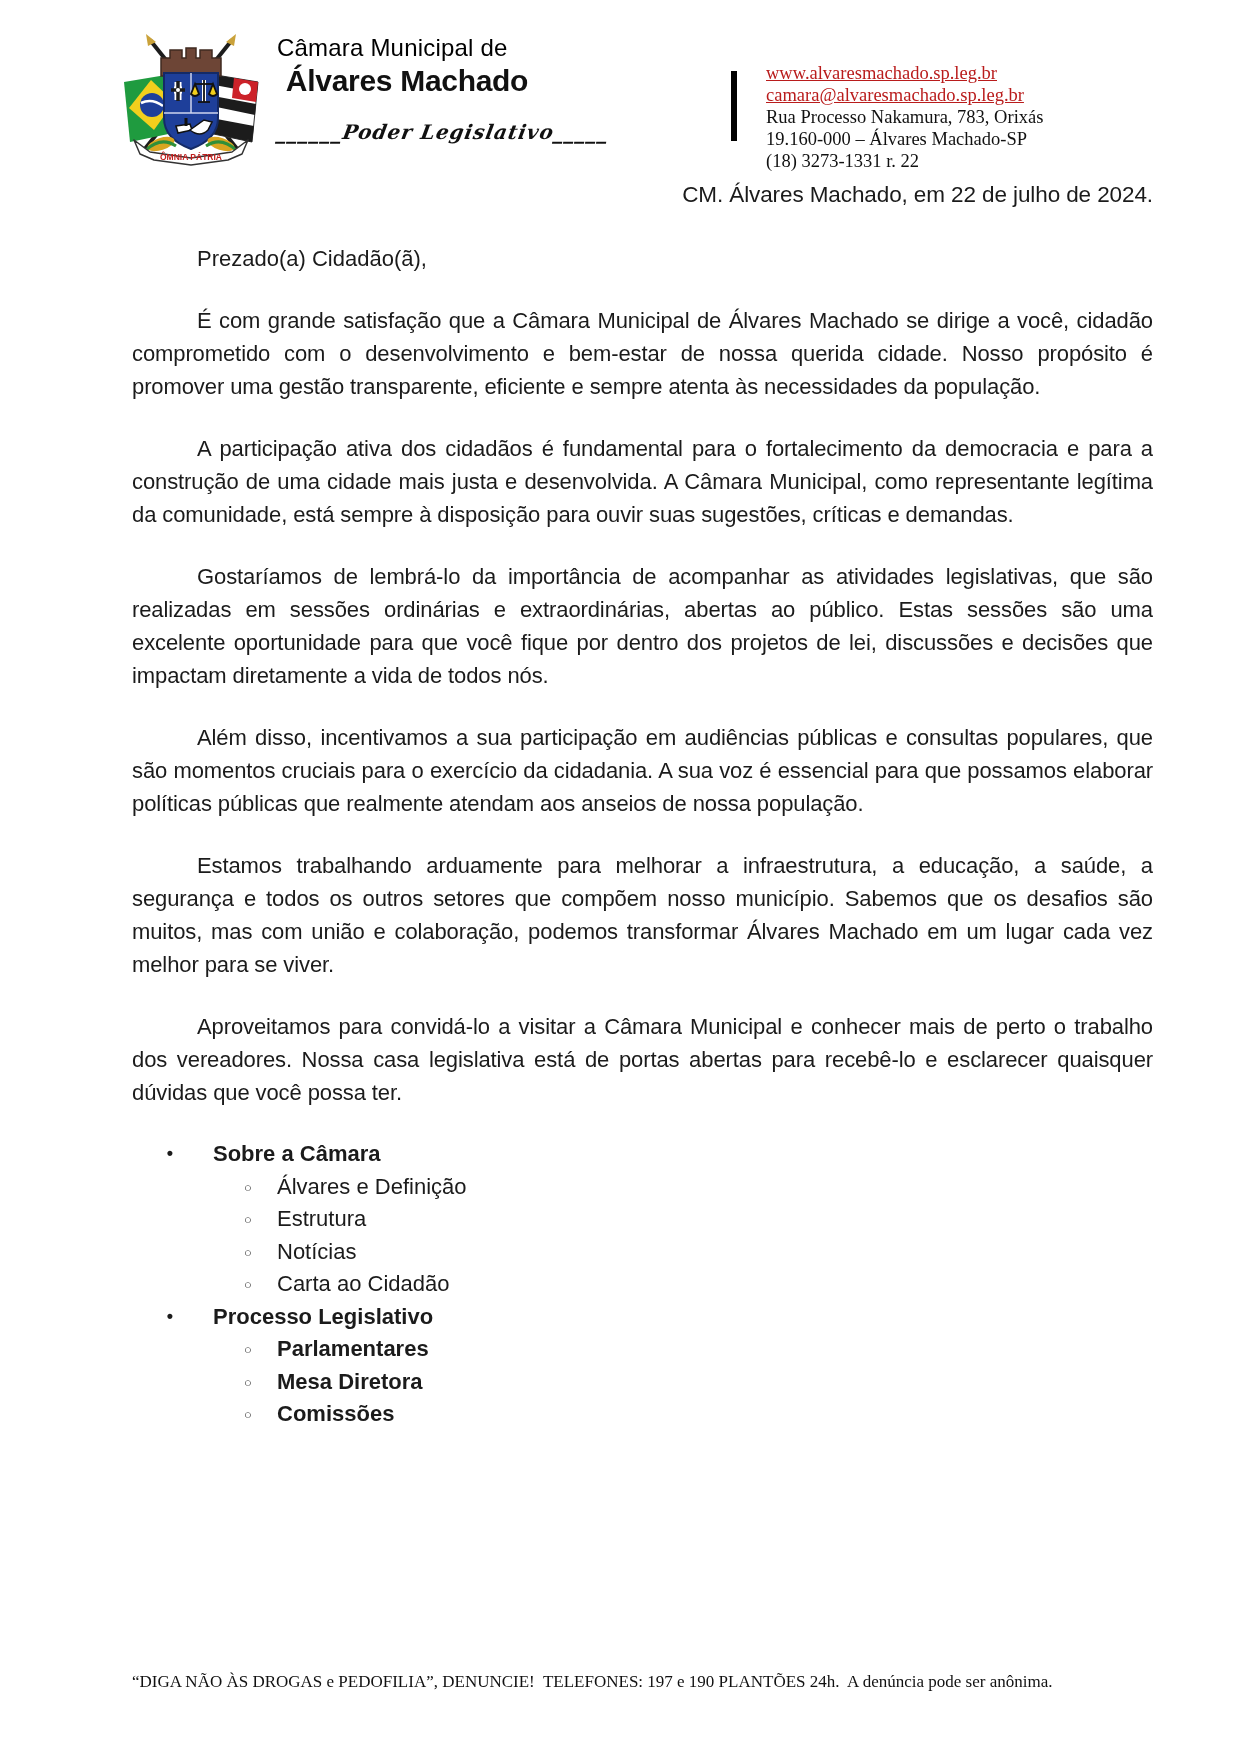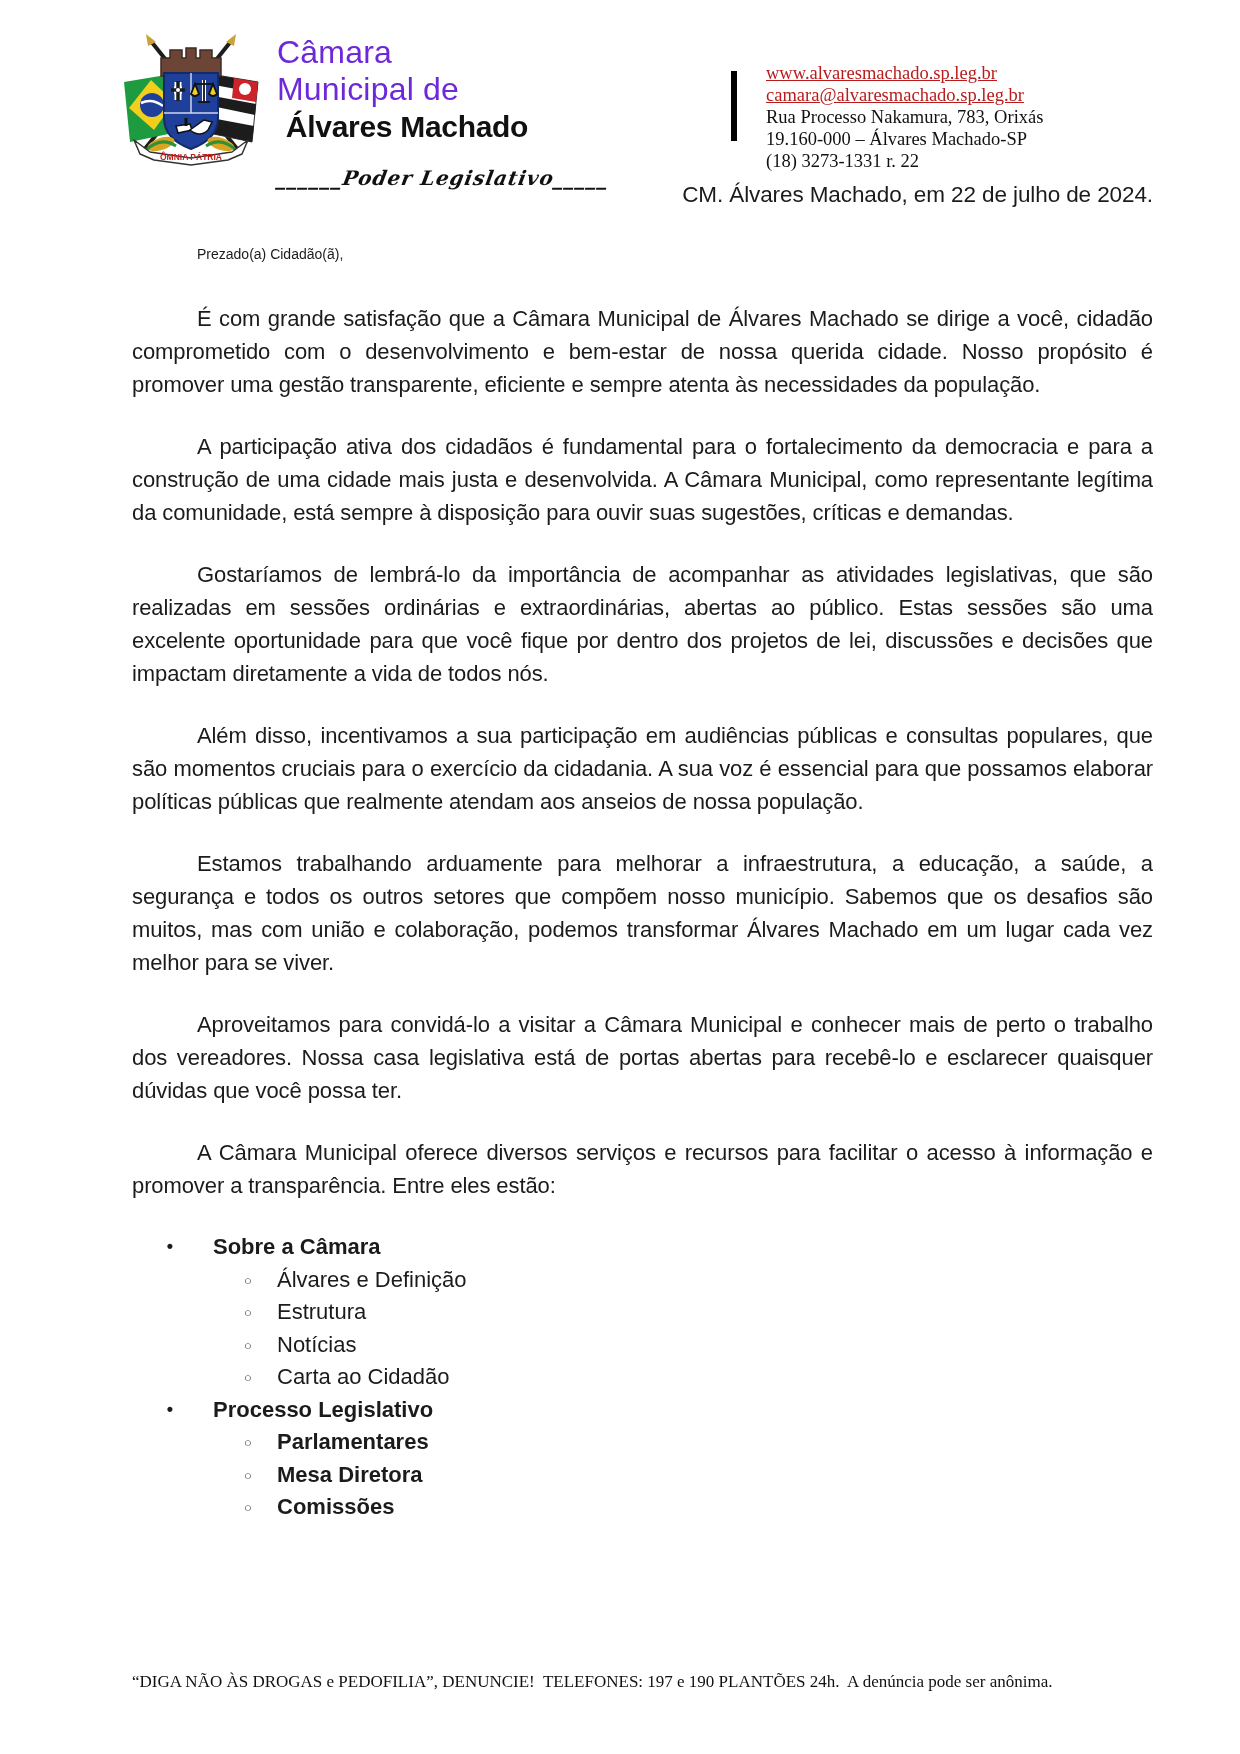--- a/index.html
+++ b/index.html
@@ -10,40 +10,40 @@
     margin:0 auto;
     background:#ffffff;
     font-family:"Liberation Sans", sans-serif;
     color:#1b1b1b;
     overflow:hidden;
   }
 
   
   .logo { position:absolute; left:116px; top:26px; width:150px; height:140px; }
   .org-block { position:absolute; left:277px; top:34px; width:260px; }
-  .org-line1 { font-size:32px; color:#6d28d9; letter-spacing:0.2px; }
+  .org-line1 { font-size:24px; color:#000000; letter-spacing:0.2px; }
   .org-line2 { font-size:30px; font-weight:bold; color:#111; margin-top:2px; letter-spacing:-0.3px;text-align:center; }
   .tagline {
     margin-top:22px;
     font-family:"DejaVu Serif", serif;
     font-style:italic; font-weight:bold;
     font-size:20px; color:#111;
     transform:skewX(-10deg);
     letter-spacing:1px;
     white-space:nowrap;
   }
   .divider-bar { position:absolute; left:731px; top:71px; width:6px; height:70px; background:#000; }
   .contact { position:absolute; left:766px; top:62px; font-family:"Liberation Serif", serif; font-size:18.5px; line-height:22px; color:#111; }
   .contact .link { color:#b91c1c; display:block; }
   .contact div { white-space:nowrap; }
 
   
   .letter-body { position:absolute; left:132px; top:182px; width:1021px; }
   .dateline { font-size:22.5px; text-align:right; margin-bottom:38px; letter-spacing:-0.1px; }
-  .salutation { font-size:14px; text-indent:65px; margin-bottom:40px; }
+  .salutation { font-size:22px; text-indent:65px; margin-bottom:32px; }
   .letter-body p {
     font-size:22px; line-height:33px;
     text-align:justify; text-indent:65px;
     margin:0 0 29px 0;
     letter-spacing:-0.1px;
   }
 
   
   .list { margin-top:3px; }
   .li { position:relative; font-size:22px; line-height:32.5px; }
@@ -155,21 +155,20 @@
   <div class="letter-body">
     <div class="dateline">CM. Álvares Machado, em 22 de julho de 2024.</div>
     <div class="salutation">Prezado(a) Cidadão(ã),</div>
 
     <p>É com grande satisfação que a Câmara Municipal de Álvares Machado se dirige a você, cidadão comprometido com o desenvolvimento e bem-estar de nossa querida cidade. Nosso propósito é promover uma gestão transparente, eficiente e sempre atenta às necessidades da população.</p>
     <p>A participação ativa dos cidadãos é fundamental para o fortalecimento da democracia e para a construção de uma cidade mais justa e desenvolvida. A Câmara Municipal, como representante legítima da comunidade, está sempre à disposição para ouvir suas sugestões, críticas e demandas.</p>
     <p>Gostaríamos de lembrá-lo da importância de acompanhar as atividades legislativas, que são realizadas em sessões ordinárias e extraordinárias, abertas ao público. Estas sessões são uma excelente oportunidade para que você fique por dentro dos projetos de lei, discussões e decisões que impactam diretamente a vida de todos nós.</p>
     <p>Além disso, incentivamos a sua participação em audiências públicas e consultas populares, que são momentos cruciais para o exercício da cidadania. A sua voz é essencial para que possamos elaborar políticas públicas que realmente atendam aos anseios de nossa população.</p>
     <p>Estamos trabalhando arduamente para melhorar a infraestrutura, a educação, a saúde, a segurança e todos os outros setores que compõem nosso município. Sabemos que os desafios são muitos, mas com união e colaboração, podemos transformar Álvares Machado em um lugar cada vez melhor para se viver.</p>
     <p>Aproveitamos para convidá-lo a visitar a Câmara Municipal e conhecer mais de perto o trabalho dos vereadores. Nossa casa legislativa está de portas abertas para recebê-lo e esclarecer quaisquer dúvidas que você possa ter.</p>
-    <p>A Câmara Municipal oferece diversos serviços e recursos para facilitar o acesso à informação e promover a transparência. Entre eles estão:</p>
 
     <div class="list">
       <div class="li l1">
         <span class="marker">•</span>
         <span>Sobre a Câmara</span>
       </div>
       <div class="li l2">
         <span class="marker">○</span>
         <span>Álvares e Definição</span>
       </div>

